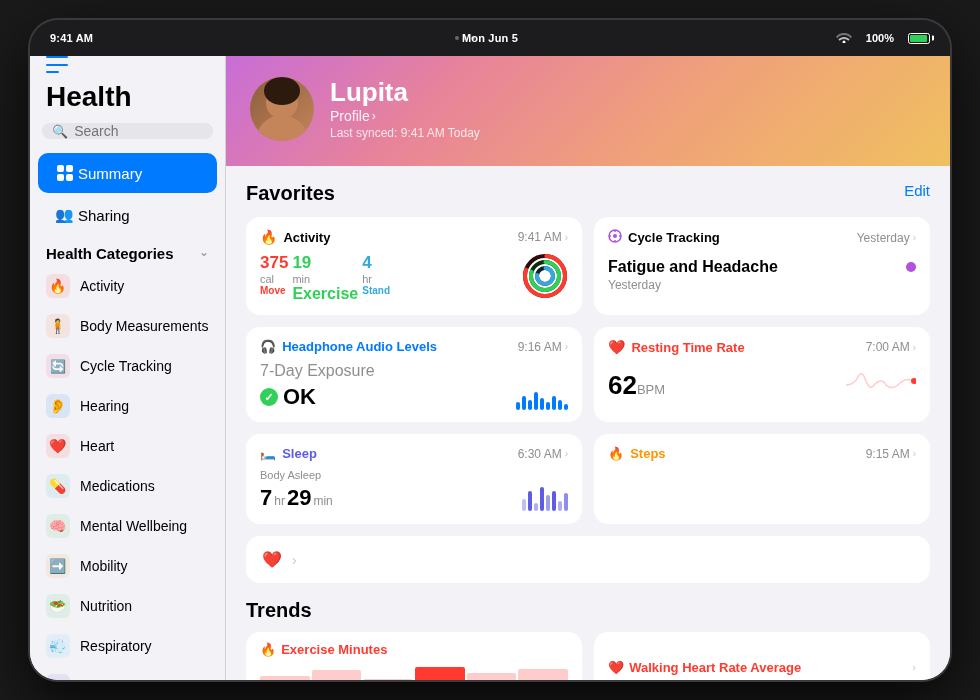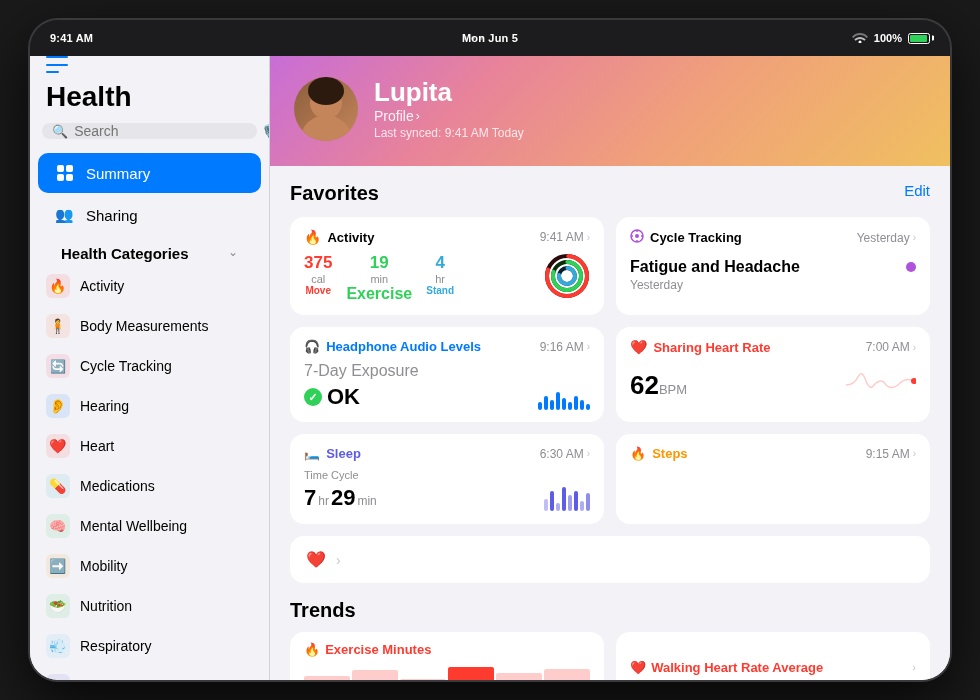--- a/index.html
+++ b/index.html
@@ -44,21 +44,21 @@
     }
     .status-dot {
       width: 4px;
       height: 4px;
       background: #666;
       border-radius: 50%;
     }
     .status-right {
       display: flex;
       align-items: center;
-      gap: 6px;
+      gap: 14px;
     }
     .wifi-icon {
       color: #fff;
       font-size: 12px;
     }
     .battery-text {
       font-size: 11px;
       color: #fff;
       font-weight: 600;
     }
@@ -90,21 +90,21 @@
       border-radius: 1px;
     }
     .ipad-screen {
       flex: 1;
       display: flex;
       background: #f2f2f7;
       overflow: hidden;
     }
     
     .sidebar {
-      width: 240px;
+      width: 196px;
       background: #f2f2f7;
       display: flex;
       flex-direction: column;
       border-right: 1px solid #d1d1d6;
       flex-shrink: 0;
       padding: 0;
       overflow-y: auto;
     }
     .sidebar-toolbar {
       height: 44px;
@@ -160,21 +160,21 @@
       color: #8e8e93;
       font-size: 13px;
     }
     .nav-item {
       display: flex;
       align-items: center;
       padding: 9px 16px;
       border-radius: 10px;
       margin: 0 8px 2px;
       cursor: pointer;
-      gap: 10px;
+      gap: 2px;
     }
     .nav-item.active {
       background: #007aff;
     }
     .nav-item.active .nav-label {
       color: #fff;
     }
     .nav-label {
       font-size: 15px;
       font-weight: 500;
@@ -183,21 +183,21 @@
     .nav-icon {
       width: 22px;
       height: 22px;
       display: flex;
       align-items: center;
       justify-content: center;
       font-size: 16px;
       flex-shrink: 0;
     }
     .section-header {
-      padding: 8px 31px 4px;
+      padding: 8px 16px 4px;
       display: flex;
       align-items: flex-start;
       justify-content: space-between;
     }
     .section-header-text {
       font-size: 15px;
       font-weight: 600;
       color: #000;
     }
     .chevron-icon {
@@ -655,21 +655,21 @@
               <span class="fav-card-title">
                 <span class="fav-card-icon">🔥</span>
                 <span>Activity</span>
               </span>
               <span class="fav-card-time">
                 <span>9:41 AM</span>
                 <span class="chevron-sm">›</span>
               </span>
             </div>
             <div class="fav-card-body" style="display:flex;align-items:center;">
-              <div style="display:flex;gap:14px;text-align:center;">
+              <div style="display:flex;gap:4px;">
                 <div class="activity-stat">
                   <div class="val move">375</div>
                   <div class="unit">cal</div>
                   <div style="font-size:10px;color:#ff3b30;font-weight:600;">Move</div>
                 </div>
                 <div class="activity-stat">
                   <div class="val exercise">19</div>
                   <div class="unit">min</div>
                   <div style="font-size:16px;color:#30d158;font-weight:600;">Exercise</div>
                 </div>
@@ -752,21 +752,21 @@
                 <div class="hp-bar" style="height:10px;"></div>
                 <div class="hp-bar" style="height:6px;"></div>
               </div>
             </div>
           </div>
 
           <div class="fav-card">
             <div class="fav-card-header">
               <span class="fav-card-title">
                 <span class="fav-card-icon">❤️</span>
-                <span style="color:#ff3b30;">Sharing Heart Rate</span>
+                <span style="color:#ff3b30;">Resting Time Rate</span>
               </span>
               <span class="fav-card-time">
                 <span>7:00 AM</span>
                 <span class="chevron-sm">›</span>
               </span>
             </div>
             <div style="display:flex;align-items:flex-end;">
               <div class="resting-hr">
                 <span class="bpm">62</span><span class="bpm-unit">BPM</span>
               </div>
@@ -785,21 +785,21 @@
                 <span class="fav-card-icon" style="font-size:13px;">🛏️</span>
                 <span style="color:#5e5ce6;">Sleep</span>
               </span>
               <span class="fav-card-time">
                 <span>6:30 AM</span>
                 <span class="chevron-sm">›</span>
               </span>
             </div>
             <div style="display:flex;align-items:flex-end;">
               <div>
-                <div style="font-size:11px;color:#8e8e93;margin-bottom:4px;">Time Cycle</div>
+                <div style="font-size:11px;color:#8e8e93;margin-bottom:4px;">Body Asleep</div>
                 <div style="display:flex;align-items:baseline;gap:2px;">
                   <span class="sleep-val">7</span>
                   <span class="sleep-unit">hr</span>
                   <span class="sleep-val">29</span>
                   <span class="sleep-unit">min</span>
                 </div>
               </div>
               <div class="sleep-bars">
                 <div style="width:4px;height:12px;background:#5e5ce6;border-radius:2px;opacity:0.4;"></div>
                 <div style="width:4px;height:20px;background:#5e5ce6;border-radius:2px;"></div>

